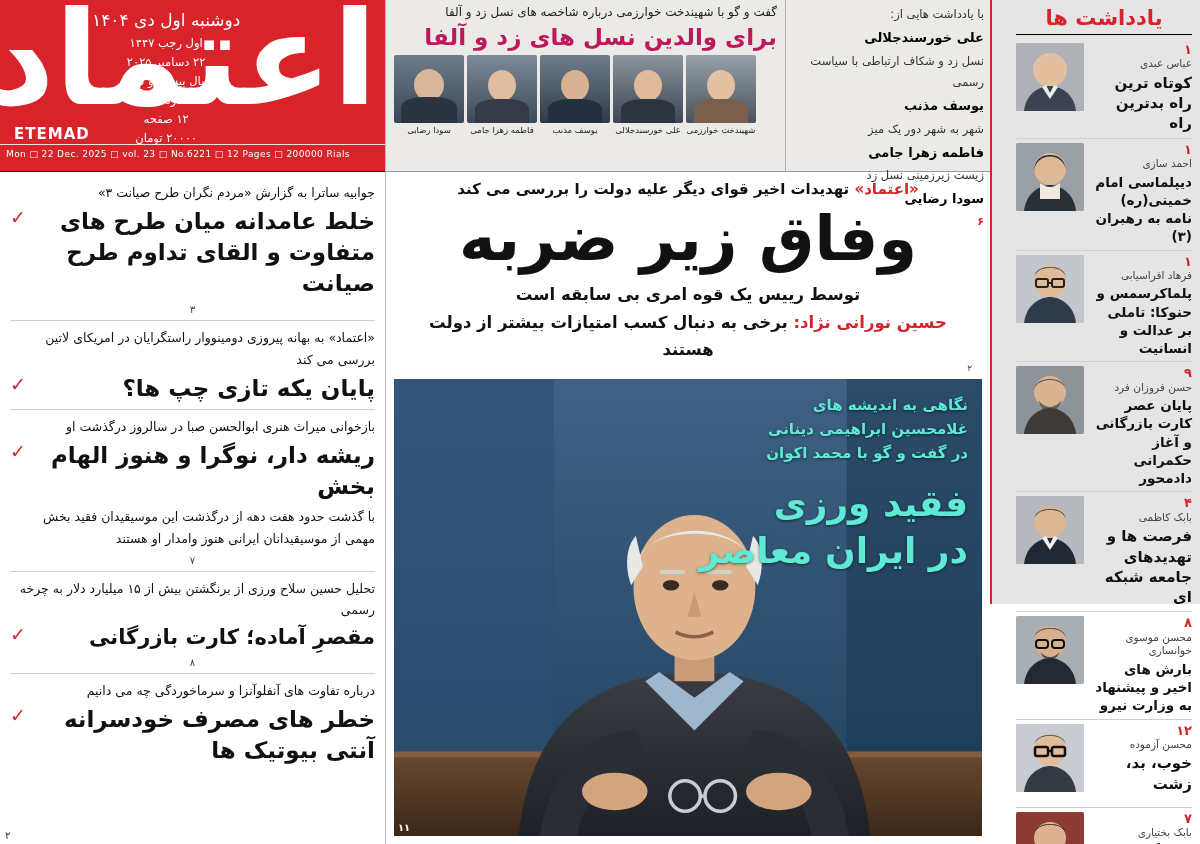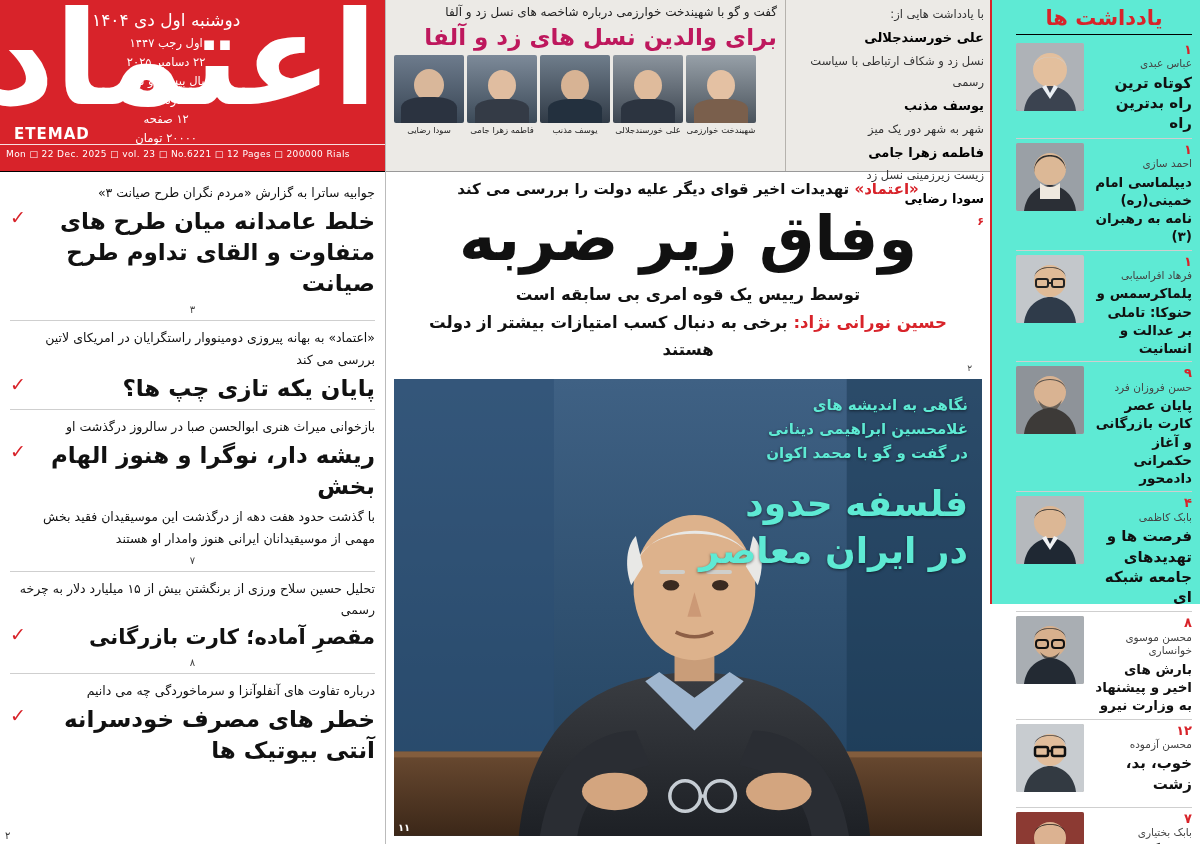--- a/index.html
+++ b/index.html
@@ -18,21 +18,21 @@
   }
 
   
   
 
   .col-notes {
     width: 210px;
     height: 604px;
     border-left: 2px solid #d8232a;
     padding: 4px 8px 0 24px;
-    background: #5eead4;
+    background: #e5e5e5;
     position: relative;
   }
   .notes-title {
     color: #d8232a;
     font-size: 21px;
     font-weight: bold;
     text-align: center;
     letter-spacing: -0.5px;
     padding: 2px 0 4px 0;
   }
@@ -479,21 +479,21 @@
           <circle cx="292" cy="356" r="13" fill="none" stroke="#cfd6dd" stroke-width="3"></circle>
           <circle cx="322" cy="356" r="13" fill="none" stroke="#cfd6dd" stroke-width="3"></circle>
           <line x1="305" y1="356" x2="309" y2="356" stroke="#cfd6dd" stroke-width="3"></line>
         </g>
       </svg>
 
       <div class="overlay-text">
         <div class="ov-kicker">نگاهی به اندیشه های</div>
         <div class="ov-kicker">غلامحسین ابراهیمی دینانی</div>
         <div class="ov-kicker">در گفت و گو با محمد اکوان</div>
-        <div class="ov-title">فلسفه حدود</div>
+        <div class="ov-title">فقید ورزی</div>
         <div class="ov-title" style="margin-top:2px">در ایران معاصر</div>
       </div>
       <div class="photo-badge">۱۱</div>
     </div>
   </div>
 
   <div class="col-notes">
     <div class="notes-title">یادداشت ها</div>
     <div class="notes-rule"></div>
 

